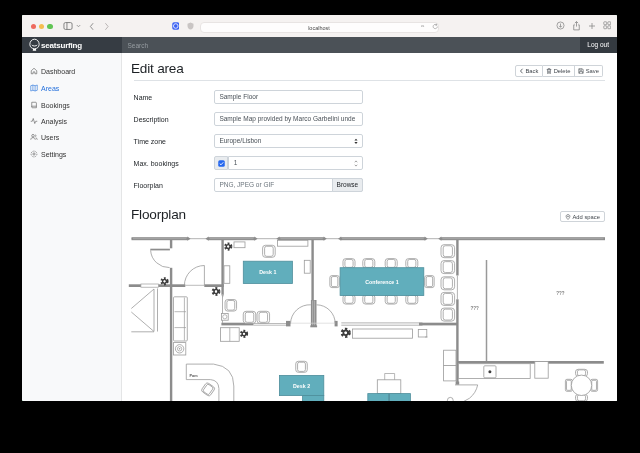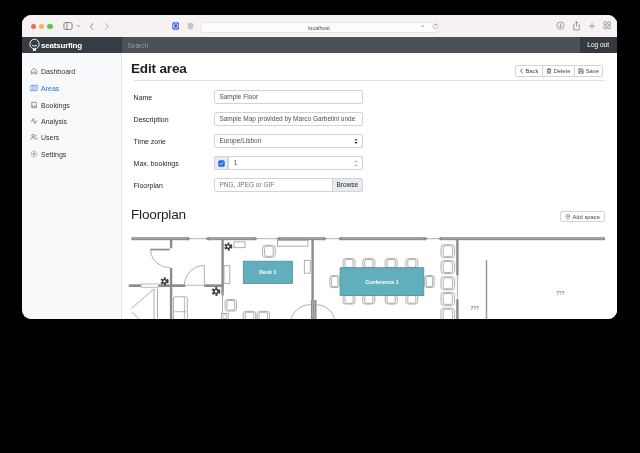--- a/index.html
+++ b/index.html
@@ -1,19 +1,19 @@
 <!DOCTYPE html>
 <html><head>
 <meta charset="utf-8">
 <style>
   * { margin:0; padding:0; box-sizing:border-box; }
   html,body { width:640px; height:453px; background:#000; overflow:hidden;
     font-family:"Liberation Sans", sans-serif; }
-  #win { position:absolute; left:22px; top:15px; width:595px; height:304px;
-    background:#22c55e; border-radius:9px; overflow:hidden; }
+  #win { position:absolute; left:22px; top:15px; width:595px; height:386px;
+    background:#22c55e; border-radius:1px; overflow:hidden; }
 
   
   #titlebar { position:absolute; left:0; top:0; width:595px; height:22px; background:#f5f2f1; box-shadow:0 0.5px 0 #e2dedd; }
   .tl { position:absolute; top:8.5px; width:5.4px; height:5.4px; border-radius:50%; }
   .ticon { position:absolute; color:#737373; }
   #addrbar { position:absolute; left:177.5px; top:7px; width:239px; height:10.5px;
     background:#fefdfd; border-radius:4px; border:0.5px solid #e8e4e3; }
   #addrbar .host { position:absolute; left:0; right:0; top:1.8px; text-align:center;
     font-size:5.5px; color:#4a4a4a; }
 
@@ -29,21 +29,21 @@
   
   #sidebar { position:absolute; left:0; top:38px; width:99.8px; height:373px; background:#f8f9fa;
     box-shadow:inset -1px 0 0 rgba(0,0,0,.08); }
   .sitem { position:absolute; left:8px; font-size:7px; color:#333; }
   .sitem svg { vertical-align:-1.5px; margin-right:3px; }
   .sitem.active { color:#2470dc; }
 
   
   #content { position:absolute; left:99.8px; top:38px; width:495.2px; height:373px; background:#fff; }
   h2 { font-weight:400; font-size:13.6px; color:#1d2125; letter-spacing:-0.2px; }
-  #h-edit { position:absolute; left:9.2px; top:7.5px;font-weight:bold; }
+  #h-edit { position:absolute; left:9.2px; top:7.5px; }
   #hr1 { position:absolute; left:11.8px; top:26.9px; width:471.5px; border-top:0.7px solid #dee2e6; }
   .btngrp { position:absolute; display:flex; }
   .btn { height:11.5px; border:0.7px solid #cfd4d9; border-left-width:0; background:#fff;
     color:#40464c; font-size:5.8px; line-height:10px; padding:0 3.4px; white-space:nowrap; }
   .btn:first-child { border-left-width:0.7px; border-radius:2px 0 0 2px; }
   .btn:last-child { border-radius:0 2px 2px 0; }
   .btn svg { vertical-align:-1px; margin-right:1.5px; }
   #grp1 { left:392.8px; top:12.4px; }
   #btn-add { position:absolute; left:438.2px; top:157.6px; height:11.3px; border:0.7px solid #cfd4d9;
     border-radius:2px; background:#fff; color:#40464c; font-size:5.8px; line-height:10px; padding:0 4px; }

